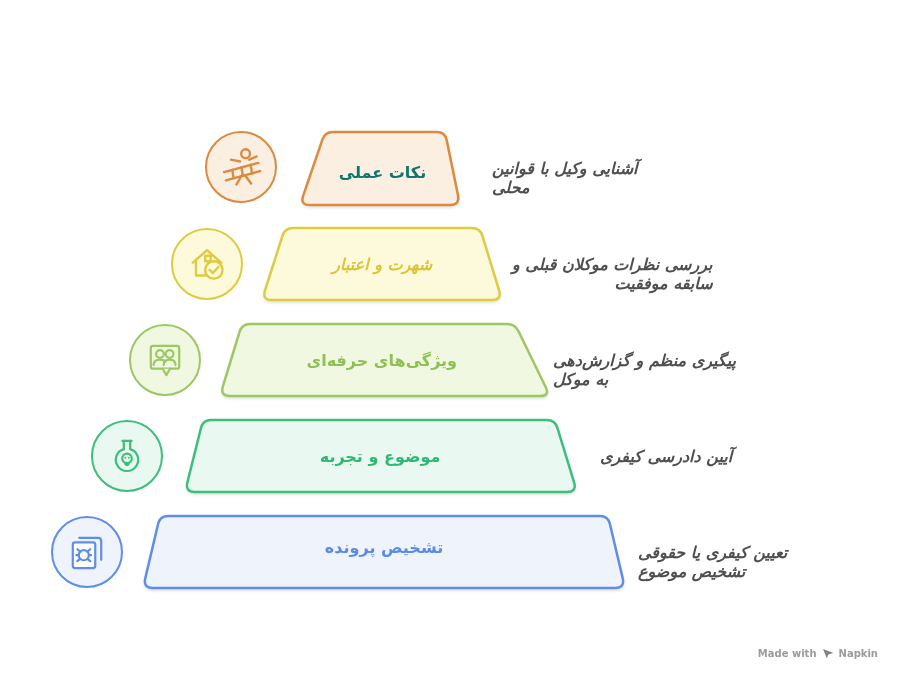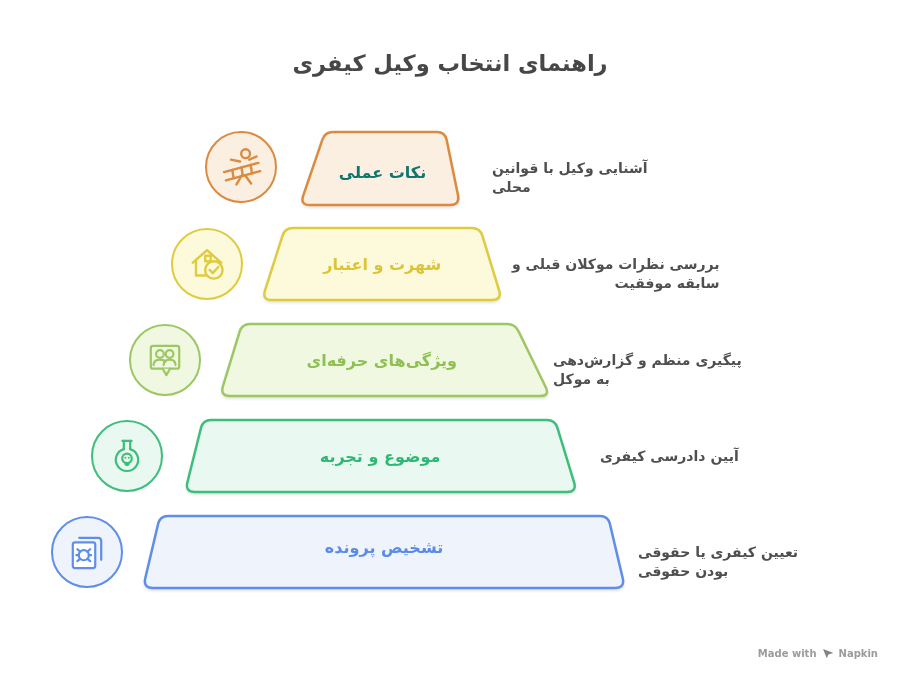--- a/index.html
+++ b/index.html
@@ -17,34 +17,33 @@
     position:absolute;display:flex;align-items:center;justify-content:center;
     font-weight:bold;font-size:16px;direction:rtl;white-space:nowrap;
   }
   .icon-badge{
     position:absolute;width:72px;height:72px;border-radius:50%;
     box-sizing:border-box;display:flex;align-items:center;justify-content:center;
     background:#fff;
   }
   .annotation{
     position:absolute;direction:rtl;text-align:left;color:#4f4f4f;
-    font-size:14px;font-weight:bold;line-height:19px;
+    font-size:16px;font-weight:bold;line-height:19px;font-style:italic;
   }
   .annotation .line{display:block;white-space:nowrap;}
   .footer{
     position:absolute;right:22px;top:647px;display:flex;align-items:center;gap:5px;
     font-size:10px;color:#9b9b9b;font-weight:bold;
   }
   .footer .brand{color:#9b9b9b;}
 </style>
 </head>
 <body>
 
 <div class="stage">
-  <div class="title">راهنمای انتخاب وکیل کیفری</div>
   <svg class="pyramid-svg" width="900" height="685" viewBox="0 0 900 685">
       <path d="M322.40805620102645 139.56847589300267 Q325 132 333 132 L437 132 Q445 132 446.61019438679614 139.83627934907443 L457.9872570165049 195.20465081365697 Q460 205 450 205 L310 205 Q300 205 303.2399297487169 195.53940513374664 L322.40805620102645 139.56847589300267 Z" fill="#FBEFE2" stroke="#DB8A3F" stroke-width="2.5" class="trap"></path>
       <path d="M282.5656349123415 235.62062114397438 Q285 228 293 228 L472 228 Q480 228 482.33774828479216 235.65081256841071 L499.0778146440098 290.4364842894866 Q502 300 492 300 L272 300 Q262 300 265.0429563595731 290.474223570032 L282.5656349123415 235.62062114397438 Z" fill="#FCFADB" stroke="#E0CA3E" stroke-width="2.5" class="trap"></path>
       <path d="M239.66225171520784 331.6508125684107 Q242 324 250 324 L507 324 Q515 324 518.4975416549821 331.1949428331061 L545.6280729312723 387.0063214586174 Q550 396 540 396 L230 396 Q220 396 222.9221853559902 386.4364842894866 L239.66225171520784 331.6508125684107 Z" fill="#F1F8E2" stroke="#9CC763" stroke-width="2.5" class="trap"></path>
       <path d="M201.05971499970934 427.76114000116263 Q203 420 211 420 L547 420 Q555 420 557.3377482847922 427.6508125684107 L574.0778146440098 482.4364842894866 Q577 492 567 492 L195 492 Q185 492 187.42535625036334 482.29857499854666 L201.05971499970934 427.76114000116263 Z" fill="#E9F9F1" stroke="#3EBD7C" stroke-width="2.5" class="trap"></path>
       <path d="M158.16165852995235 523.7859168143195 Q160 516 168 516 L600 516 Q608 516 609.8383414700477 523.7859168143195 L622.7020731624405 578.2676039821006 Q625 588 615 588 L153 588 Q143 588 145.29792683755957 578.2676039821006 L158.16165852995235 523.7859168143195 Z" fill="#EEF3FC" stroke="#5E8EE9" stroke-width="2.5" class="trap"></path>
     </svg>
   <div id="overlays">
       <div class="level-label" style="left: 262.5px; width: 240px; top: 132px; height: 80px; color: #0f766e;">نکات عملی</div>
       <div class="icon-badge" style="left: 205px; top: 131px; border: 2.5px solid rgb(219, 138, 63); background: rgb(251, 239, 226);">
@@ -60,21 +59,21 @@
        <path d="M14.5 27.2 L16 36.3"></path>
             <path d="M24.5 24.5 L26 33.6"></path>
             <path d="M34.5 21.8 L36 30.9"></path>
           </g>
         </svg>
       </div>
       <div class="annotation" style="left: 492px; top: 159px;">
         <span class="line">آشنایی وکیل با قوانین</span>
         <span class="line">محلی</span>
       </div>
-      <div class="level-label" style="left: 262.25px; width: 240px; top: 228px; height: 72px; color: rgb(220, 195, 56);">شهرت و اعتبار</div>
+      <div class="level-label" style="left: 262.25px; width: 240px; top: 228px; height: 72px; color: rgb(220, 195, 56); font-style: italic;">شهرت و اعتبار</div>
       <div class="icon-badge" style="left: 171px; top: 228px; border: 2.5px solid rgb(224, 202, 62); background: rgb(252, 250, 219);">
         <svg width="44" height="44" viewBox="0 0 48 48">
           <g fill="none" stroke="#E0CA3E" stroke-width="2.6" stroke-linecap="round" stroke-linejoin="round">
             <path d="M8.5 22.5 L24 9 L39.5 22.5"></path>
        <path d="M12 20 L12 36.5 L22.5 36.5"></path>
        <path d="M36 20 L36 22.5"></path>
        <rect x="22" y="15" width="6" height="6"></rect>
        <circle cx="31.5" cy="30.5" r="9.5" fill="#FCFADB"></circle>
        <path d="M26.8 30.5 L30.3 34 L36.4 27.2"></path>
           </g>
@@ -127,21 +126,21 @@
        <rect x="8.5" y="13.5" width="24.5" height="28" rx="2.5" fill="#ffffff"></rect>
        <circle cx="20.5" cy="27.5" r="5.5"></circle>
        <path d="M12.5 27.5 L15 27.5 M26 27.5 L28.5 27.5"></path>
        <path d="M13.5 21 L16.8 23.8 M27.5 21 L24.2 23.8"></path>
        <path d="M13.5 34 L16.8 31.2 M27.5 34 L24.2 31.2"></path>
           </g>
         </svg>
       </div>
       <div class="annotation" style="left: 638px; top: 543px;">
         <span class="line">تعیین کیفری یا حقوقی</span>
-        <span class="line">بودن حقوقی</span>
+        <span class="line">تشخیص موضوع</span>
       </div>
     </div>
   <div class="footer">
     <span>Made with</span>
     <svg width="12" height="12" viewBox="0 0 12 12">
       <path d="M1 2 L11.4 5.9 L6.4 7.5 L4.8 11.2 Z" fill="#848484"></path>
     </svg>
     <span class="brand">Napkin</span>
   </div>
 </div>

